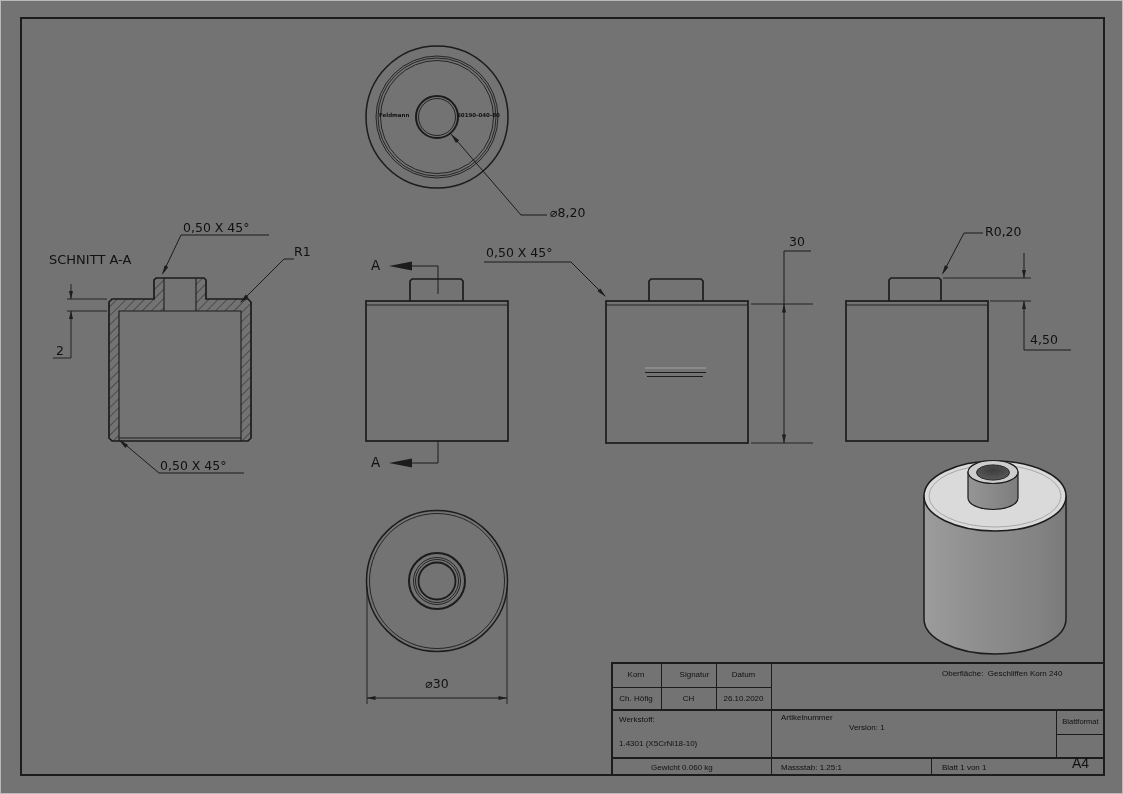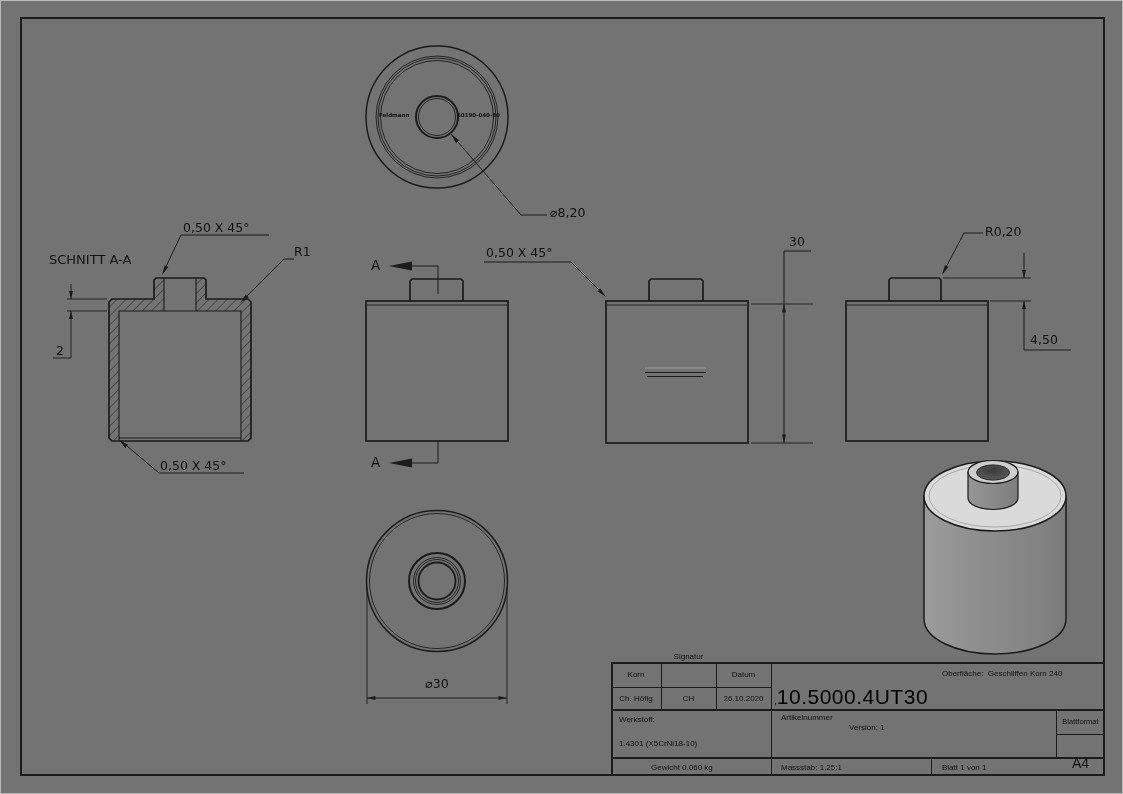--- a/index.html
+++ b/index.html
@@ -187,31 +187,30 @@
   <div class="hline" style="left:610px;top:756px;width:494px;height:2px;"></div>
   <div class="hline" style="left:1055px;top:733px;width:49px;height:1.2px;"></div>
   <div class="vline" style="left:610px;top:661px;width:2px;height:114px;"></div>
   <div class="vline" style="left:660px;top:661px;width:1.2px;height:47px;"></div>
   <div class="vline" style="left:715px;top:661px;width:1.2px;height:47px;"></div>
   <div class="vline" style="left:770px;top:661px;width:1.2px;height:114px;"></div>
   <div class="vline" style="left:930px;top:756px;width:1.2px;height:19px;"></div>
   <div class="vline" style="left:1055px;top:708px;width:1.2px;height:48px;"></div>
 
   <div class="tbtext centercell" style="left:610px;top:669px;width:50px;">Korn</div>
-  <div class="tbtext centercell" style="left:660px;top:651px;width:55px;">Signatur</div>
+  <div class="tbtext centercell" style="left:660px;top:669px;width:55px;padding-left:6px;">Signatur</div>
   <div class="tbtext centercell" style="left:715px;top:669px;width:55px;">Datum</div>
   <div class="tbtext" style="left:780px;top:668px;margin-top:44px;">Artikelnummer</div>
   <div class="tbtext" style="left:941px;top:668px;">
     <span>Oberfläche:</span>&nbsp;&nbsp;<span>Geschliffen Korn 240</span>
   </div>
   <div class="tbtext centercell" style="left:610px;top:693px;width:50px;">Ch. Höfig</div>
   <div class="tbtext centercell" style="left:660px;top:693px;width:55px;">CH</div>
   <div class="tbtext centercell" style="left:715px;top:693px;width:55px;">26.10.2020</div>
 
-  <div class="artnum"><span class="pfx">,</span><span class="val">10.5000.4UT30</span></div>
 
   <div class="tbtext" style="left:618px;top:714px;">Werkstoff:</div>
   <div class="tbtext" style="left:618px;top:738px;">1.4301 (X5CrNi18-10)</div>
   <div class="tbtext" style="left:650px;top:762px;">Gewicht 0.060 kg</div>
   <div class="tbtext" style="left:780px;top:762px;">Massstab: 1.25:1</div>
   <div class="tbtext" style="left:848px;top:722px;">Version: 1</div>
   <div class="tbtext" style="left:941px;top:762px;">Blatt 1 von 1</div>
   <div class="tbtext centercell" style="left:1055px;top:716px;width:49px;font-size:7.5px;">Blattformat</div>
   <div class="a4">A4</div>
 </div>

